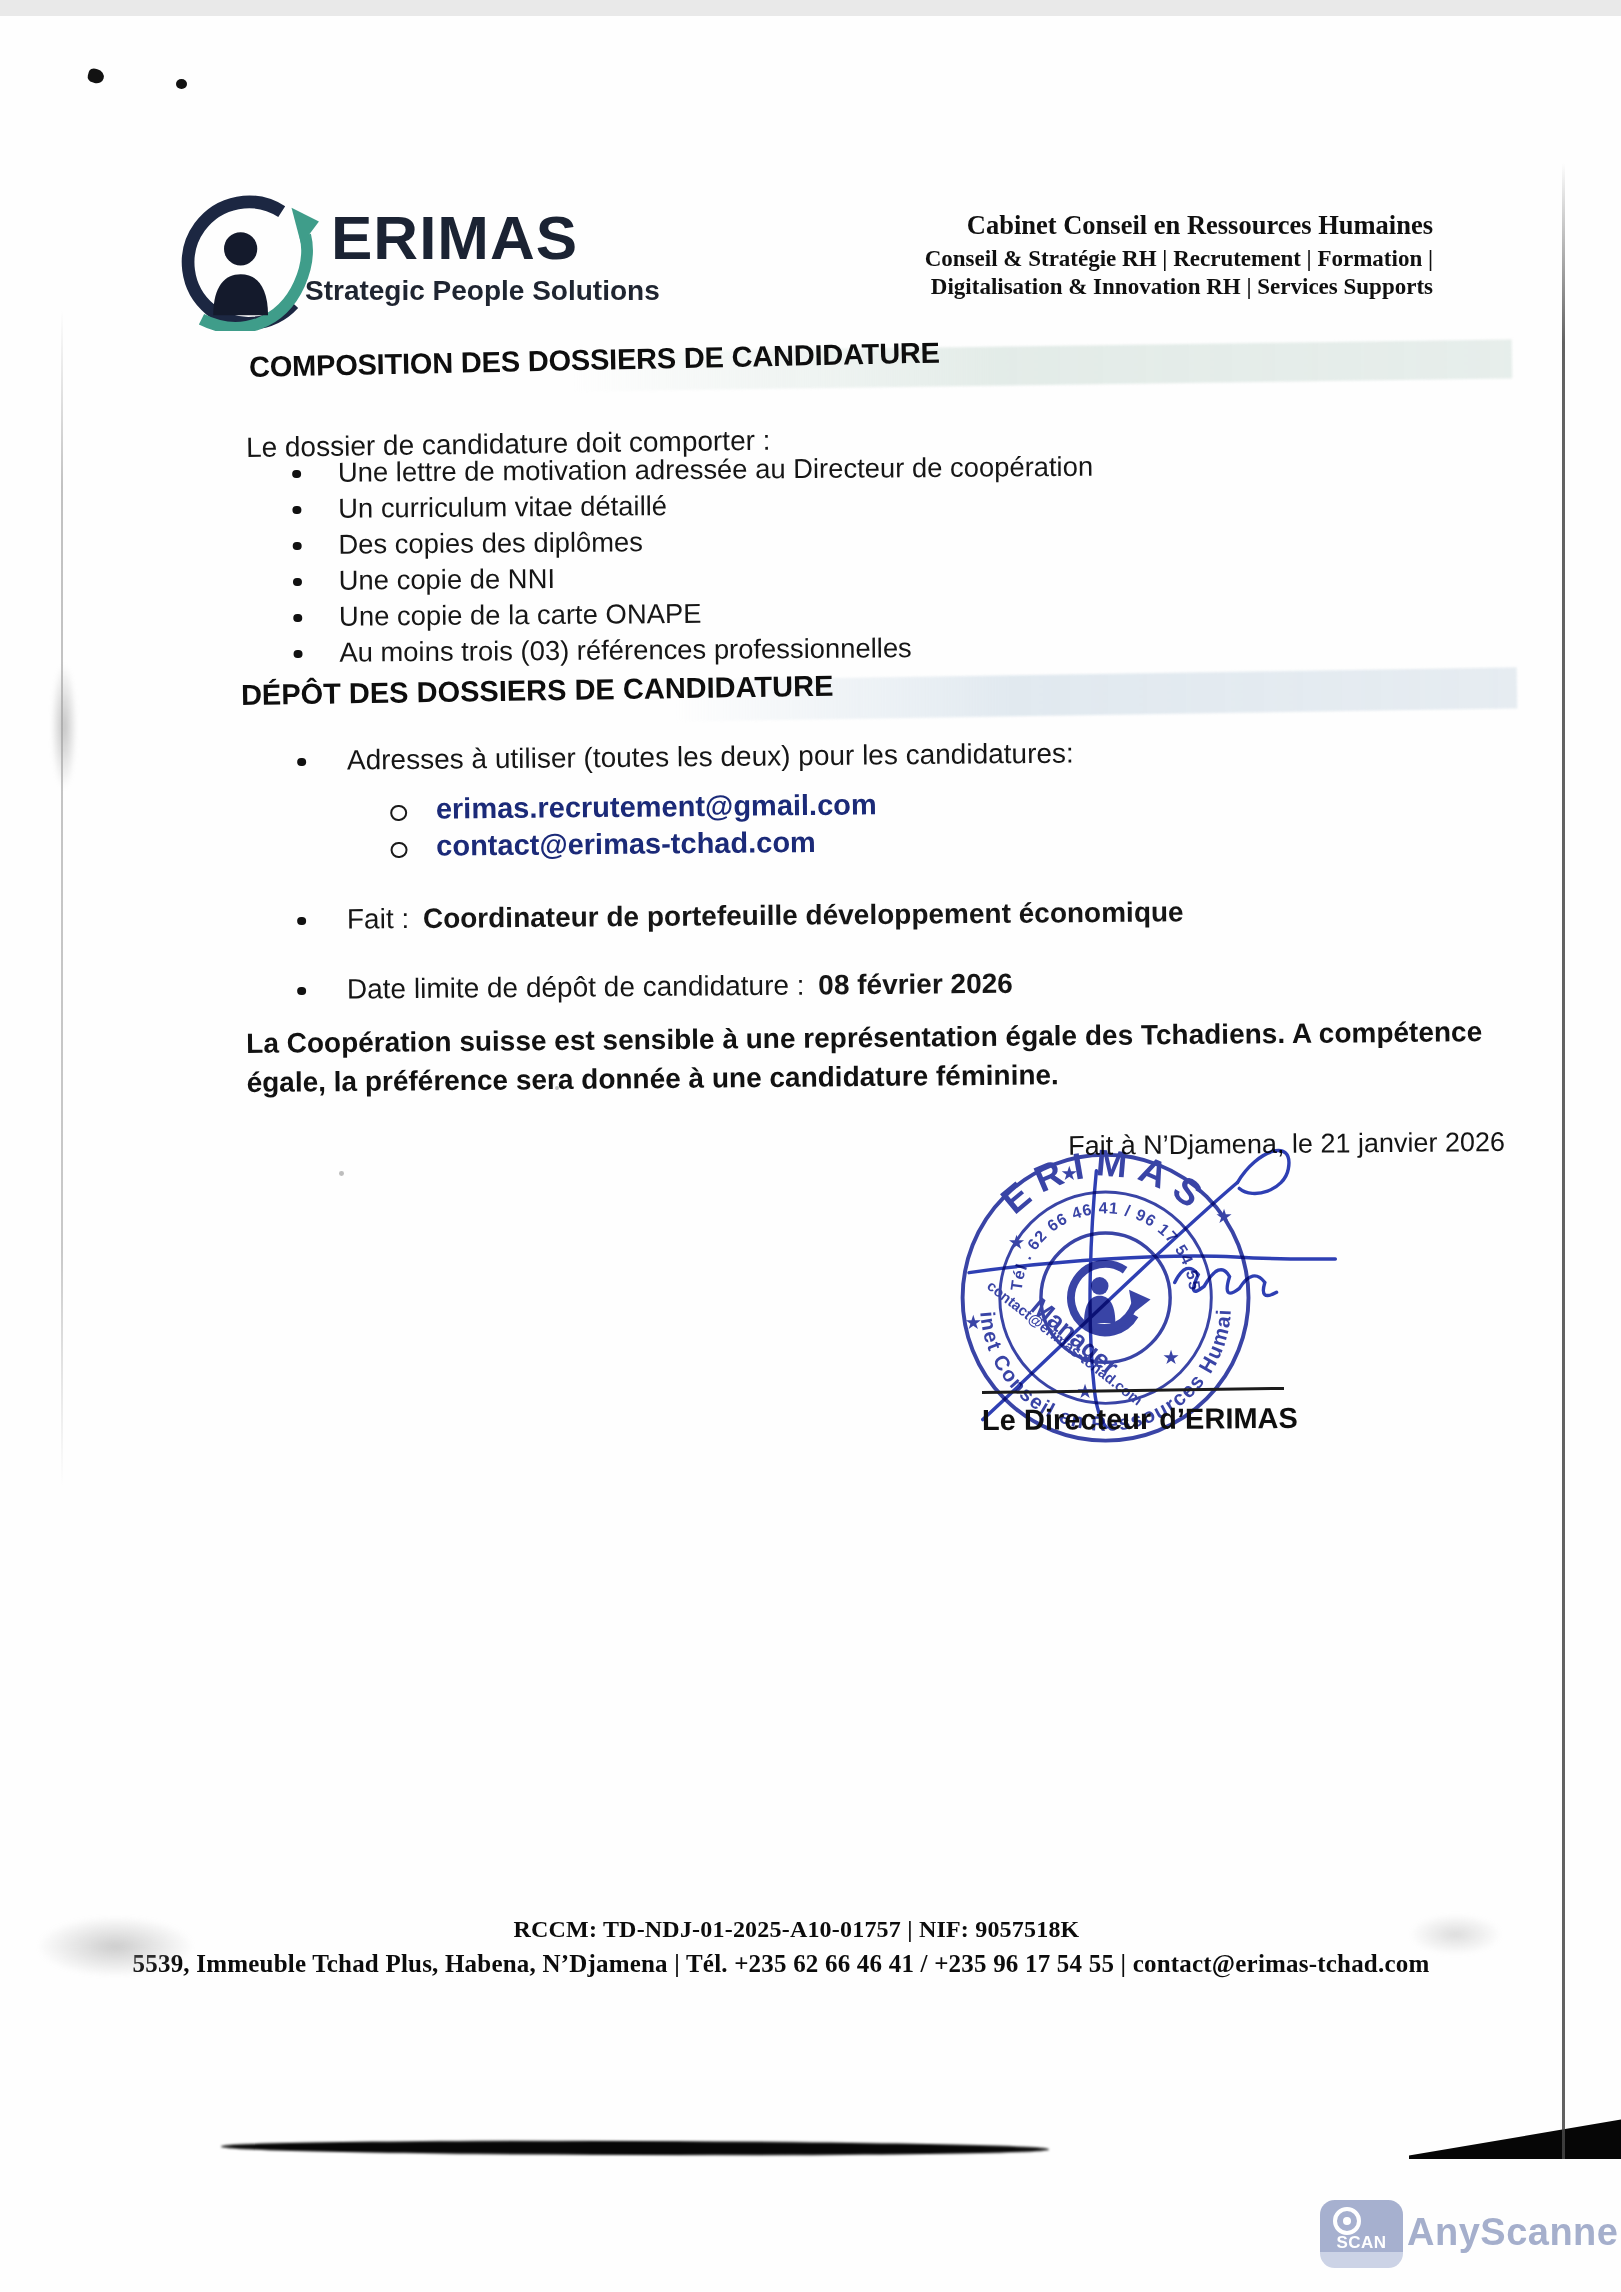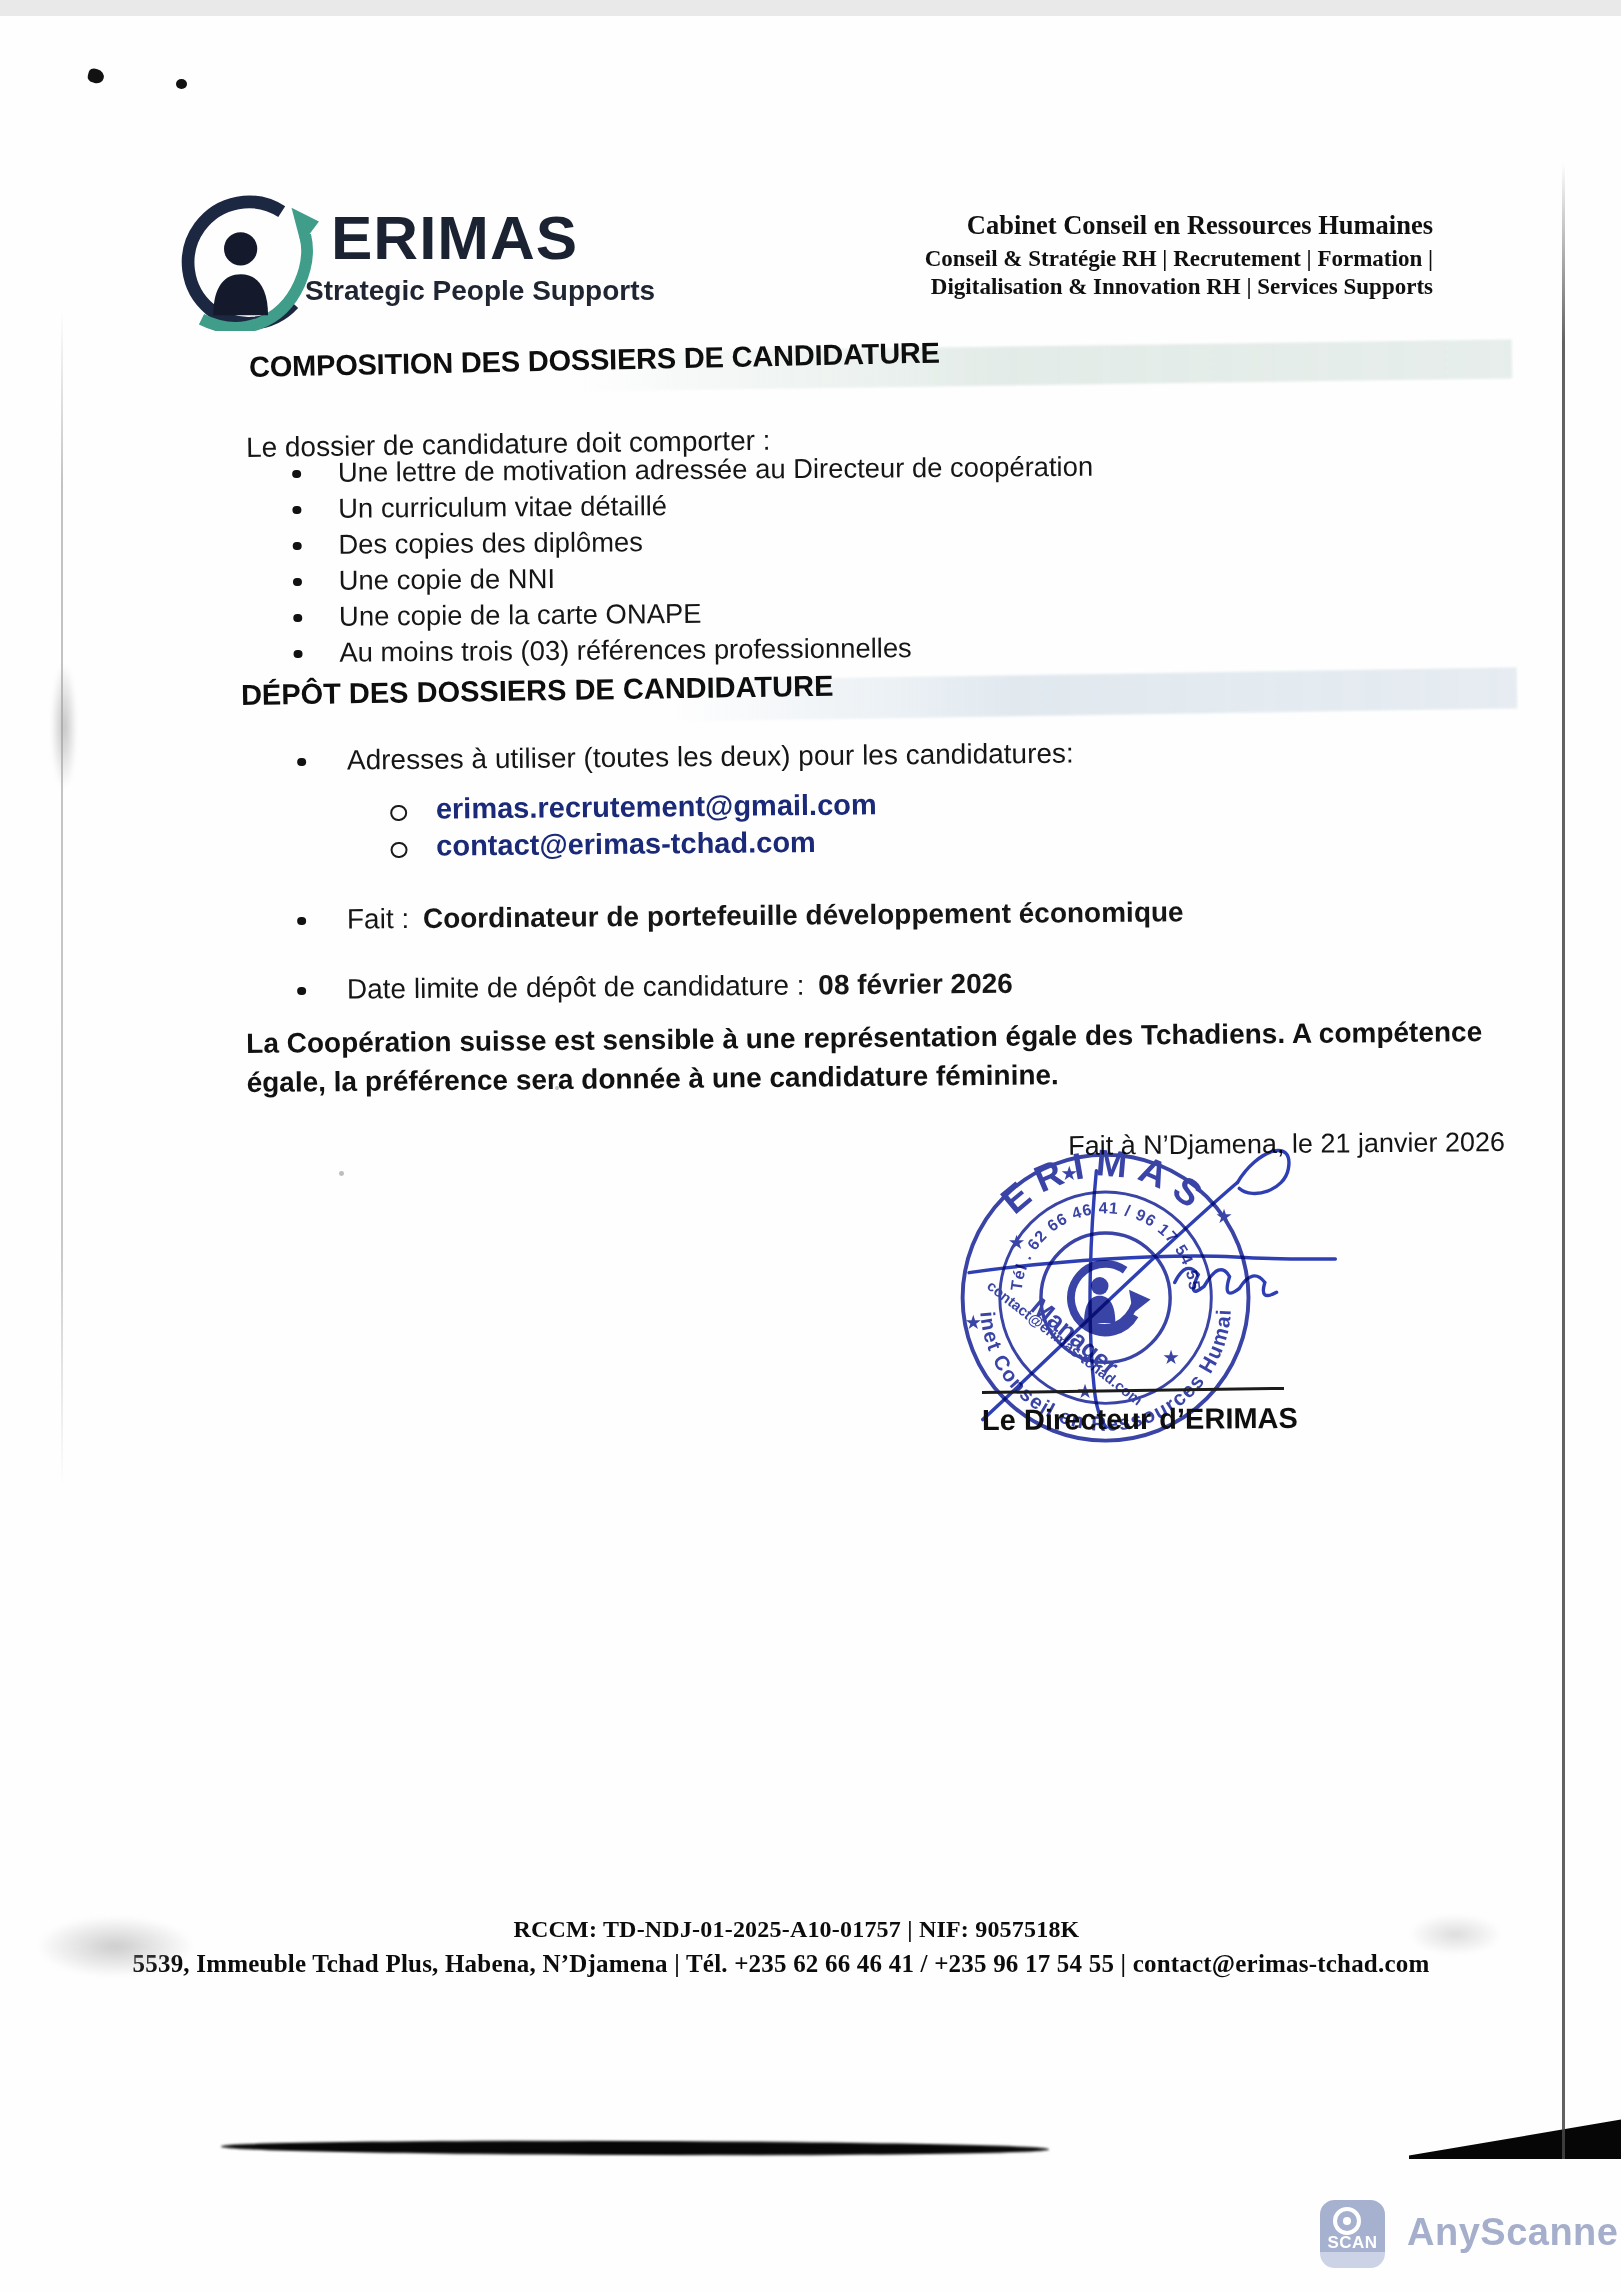--- a/index.html
+++ b/index.html
@@ -76,21 +76,21 @@
   .footer{left:0;top:1900px;width:1562px;text-align:center;font-family:"Liberation Serif",serif;
     font-weight:700;color:#0c0c0c;}
   .footer .f1{font-size:24px;letter-spacing:0.2px;padding-left:31px;}
   .footer .f2{font-size:25px;margin-top:6.9px;letter-spacing:0.2px;white-space:nowrap;}
 
   
   .stamp{left:939px;top:1125px;mix-blend-mode:multiply;opacity:.93;}
   .signature{left:912px;top:1098px;mix-blend-mode:multiply;opacity:.92;}
 
   
-  .scan-icon{left:1320px;top:2184px;width:65px;height:68px;border-radius:14.7px;
+  .scan-icon{left:1320px;top:2184px;width:83px;height:68px;border-radius:14.7px;
     background:linear-gradient(to bottom,#a6b0cf 0 76%,#ccd3e6 76% 100%);}
   .scan-lens{position:absolute;left:12.7px;top:6.9px;width:20.6px;height:20.6px;border:4.4px solid #fff;border-radius:50%;}
   .scan-lens::after{content:"";position:absolute;left:6.4px;top:6.4px;width:7.8px;height:7.8px;border-radius:50%;background:#fff;}
   .scan-word{position:absolute;left:0;bottom:14.7px;width:100%;text-align:center;color:#fff;
     font-size:17px;font-weight:800;letter-spacing:0.5px;}
   .scanner-name{left:1407px;top:2195px;font-size:38px;font-weight:600;color:#a5afcc;letter-spacing:0.5px;}
 </style>
 </head>
 <body>
 
@@ -107,21 +107,21 @@
   <div class="abs tinydot" style="left:555px;top:1070px;width:3.9px;height:3.9px;"></div>
 
   <svg class="abs" style="left:172px;top:178px;" width="149" height="137" viewBox="0 0 152 140">
     <path d="M 112 18 A 62 62 0 1 0 124 112" fill="none" stroke="#1c2742" stroke-width="13"></path>
     <path d="M 30 128 C 70 148 112 132 130 92 C 138 74 140 58 136 42" fill="none" stroke="#3f9d8a" stroke-width="12"></path>
     <polygon points="122,14 150,28 132,52" fill="#3f9d8a"></polygon>
     <circle cx="70" cy="56" r="17" fill="#141a2c"></circle>
     <path d="M 42 124 C 42 94 54 82 70 82 C 86 82 98 94 98 124 Z" fill="#141a2c"></path>
   </svg>
   <div class="abs brand-word">ERIMAS</div>
-  <div class="abs brand-tag">Strategic People Supports</div>
+  <div class="abs brand-tag">Strategic People Solutions</div>
 
   <div class="abs hdr-right">
     <div class="t1">Cabinet Conseil en Ressources Humaines</div>
     <div class="t2">Conseil &amp; Stratégie RH | Recrutement | Formation |</div>
     <div class="t2" style="margin-top:0;">Digitalisation &amp; Innovation RH | Services Supports</div>
   </div>
 
   <div class="abs h-title">COMPOSITION DES DOSSIERS DE CANDIDATURE</div>
   <div class="abs intro">Le dossier de candidature doit comporter :</div>
 

